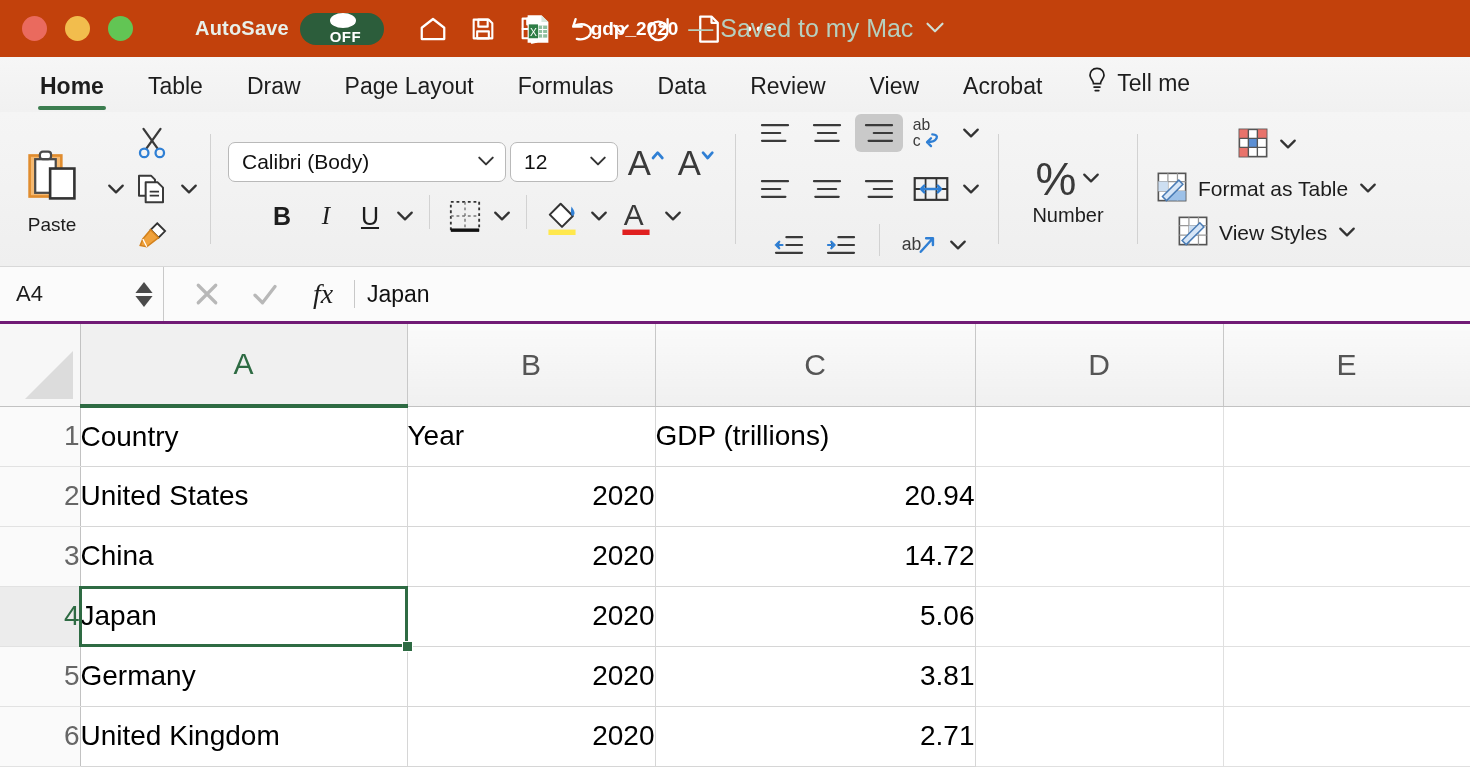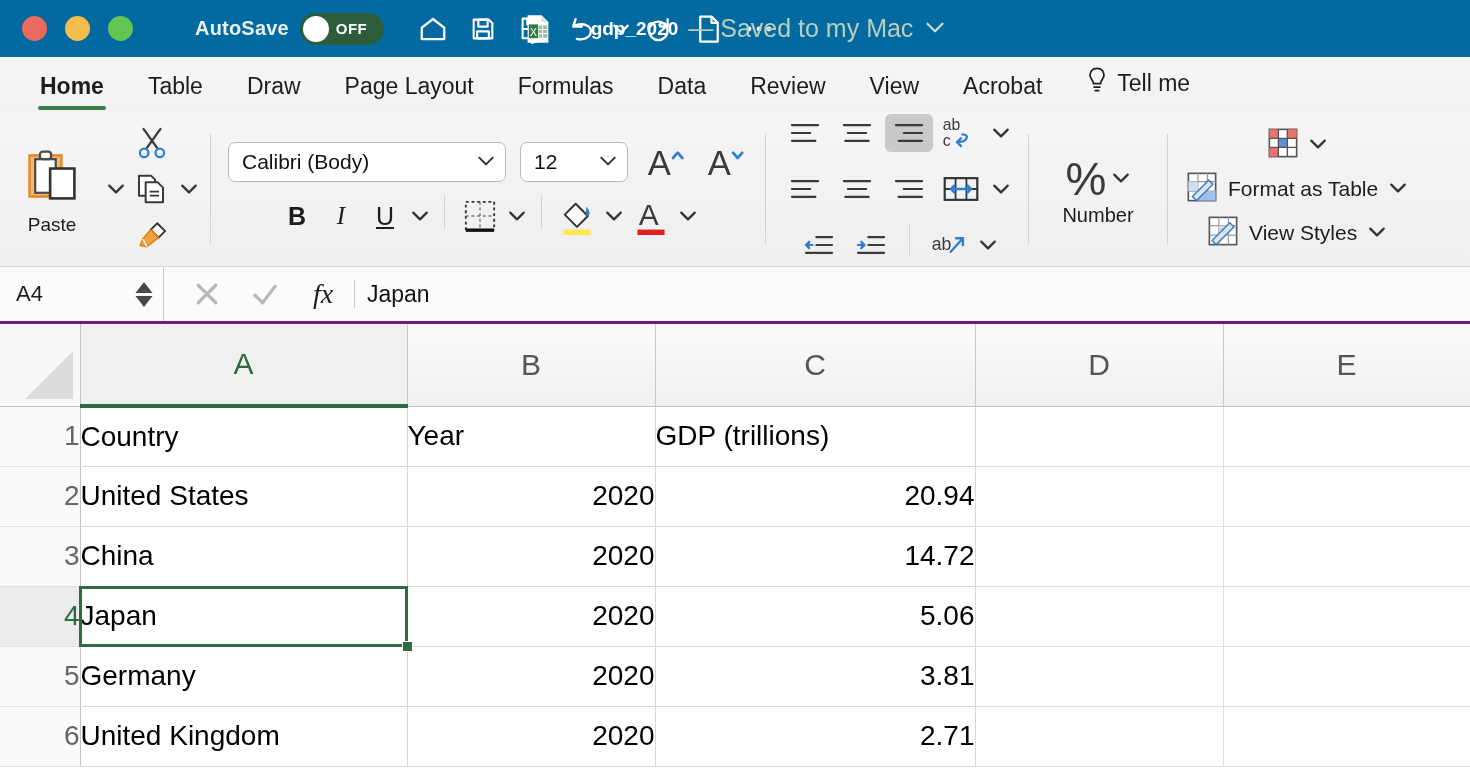--- a/index.html
+++ b/index.html
@@ -7,34 +7,34 @@
   html, body {
     width: 1470px; height: 770px;
     overflow: hidden;
     font-family: "Liberation Sans", sans-serif;
     background: #fff;
   }
   .app { width: 1470px; height: 770px; position: relative; display: flex; flex-direction: column; }
 
   
   .titlebar {
-    height: 57px; background: #0369a1; display: flex; 
+    height: 57px; background: #c2410c; display: flex; 
     position: relative; flex: 0 0 57px;
   }
   .traffic { display: flex; align-items: center; gap: 18px; padding-left: 22px; }
   .tl { width: 25px; height: 25px; border-radius: 50%; display: block; }
   .tl-red { background: #ea6a5e; }
   .tl-yellow { background: #f2bd4d; }
   .tl-green { background: #62c554; }
 
   .autosave-wrap { display: flex; align-items: center; gap: 11px; margin-left: 62px; }
   .autosave-label { color: #e8f0ea; font-size: 20px; font-weight: bold; letter-spacing: .2px; }
   .autosave-toggle {
     width: 84px; height: 32px; border-radius: 16px; background: #2c5d3b;
-    display: flex; align-items: center; position: relative;
+    display: flex; align-items: center; position: relative; flex-direction: column;
   }
   .autosave-knob {
     width: 26px; height: 26px; border-radius: 50%; background: #fff; margin-left: 3px;
   }
   .autosave-state {
     color: #fff; font-size: 15px; font-weight: bold; margin-left: 7px; letter-spacing: .4px;
   }
 
   .qat { display: flex; align-items: center; gap: 4px; margin-left: 26px; }
   .qicon {
@@ -84,21 +84,21 @@
     width: 104px; display: flex; flex-direction: column; align-items: center;
     justify-content: center; padding-top: 6px;
   }
   .paste-label { font-size: 19px; color: #1d1d1d; margin-top: 6px; }
   .paste-row { display: flex; align-items: center; }
   .clip-col { display: flex; flex-direction: column; align-items: center; gap: 4px; justify-content: center; }
   .mini-row { display: flex; align-items: center; gap: 3px; }
 
   
   .font-grp { flex-direction: column; justify-content: center; gap: 12px; padding: 0 8px; }
-  .font-row1 { display: flex; align-items: center; gap: 14px; }
+  .font-row1 { display: flex; align-items: center; gap: 4px; }
   .font-row2 { display: flex; align-items: center; gap: 2px; }
   .combo {
     height: 40px; border: 1px solid #b9b9b9; border-radius: 7px; background: #fff;
     display: flex; align-items: center; padding: 0 10px 0 13px; justify-content: space-between;
   }
   .combo-name { width: 278px; }
   .combo-size { width: 108px; }
   .combo span.txt { font-size: 21px; color: #111; }
   .btn-sq {
     width: 42px; height: 42px; display: flex; align-items: center; justify-content: center;

